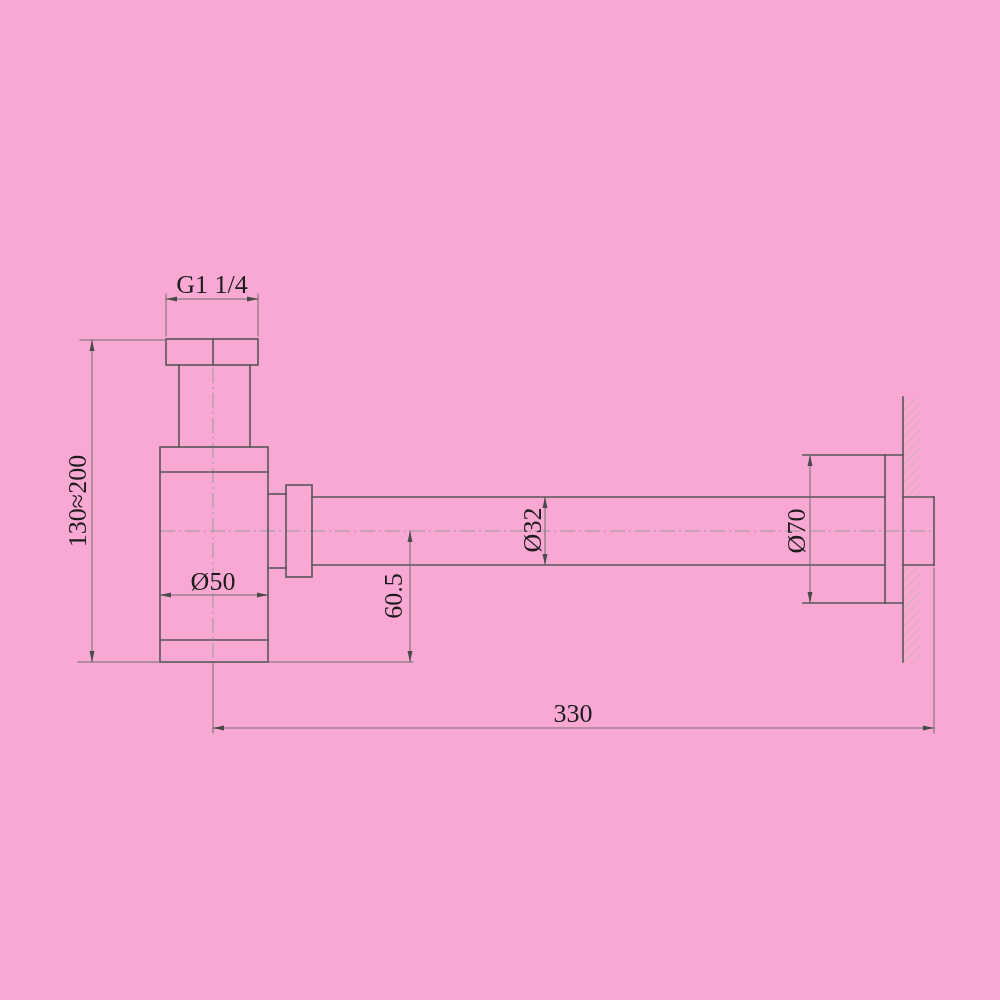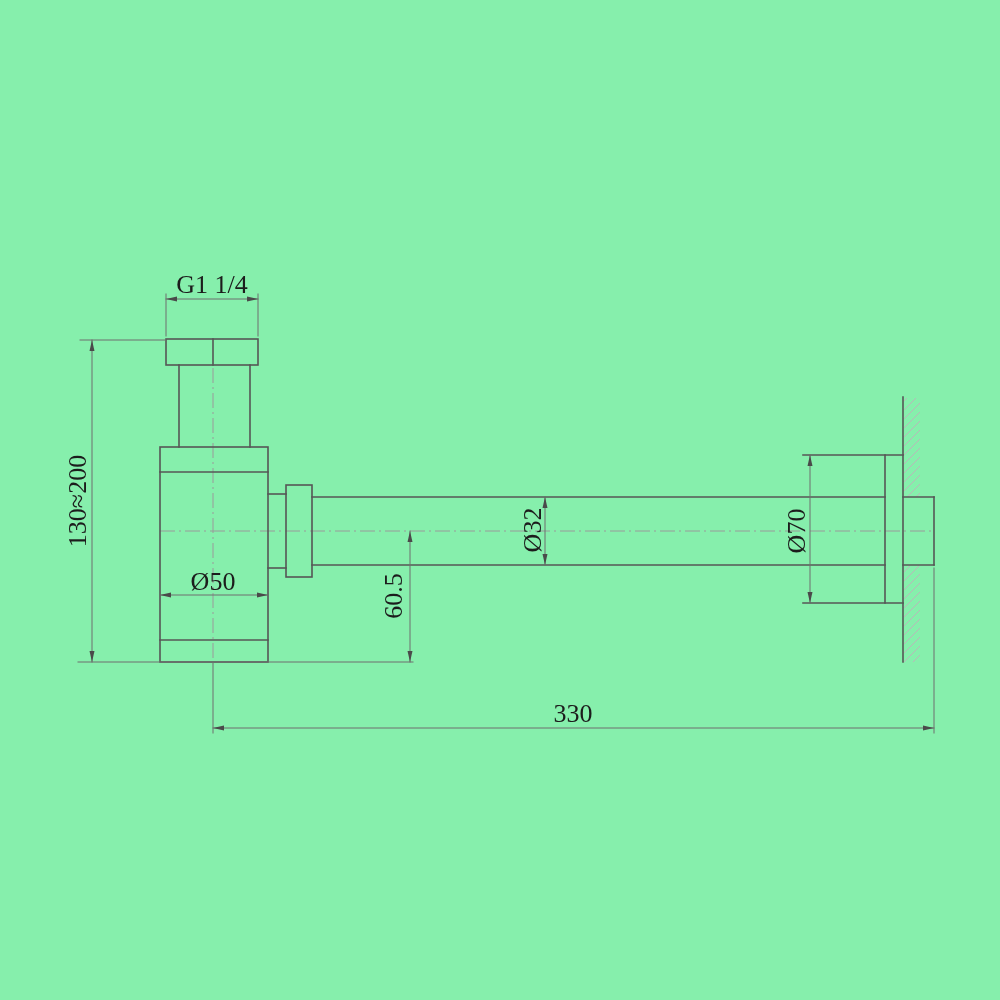--- a/index.html
+++ b/index.html
@@ -4,21 +4,21 @@
 <style>
   html, body {
     margin: 0;
     padding: 0;
     background: #ffffff;
   }
   .canvas {
     position: relative;
     width: 1000px;
     height: 1000px;
-    background: #86efac;
+    background: #f9a8d4;
     overflow: hidden;
   }
   svg text {
     font-family: "Liberation Serif", "DejaVu Serif", serif;
     font-size: 26px;
     fill: #1c1c1c;
   }
   .struct { stroke: #565656; stroke-width: 1.6; fill: none; stroke-linecap: square; }
   .dim    { stroke: #6e6e6e; stroke-width: 1;   fill: none; stroke-linecap: square; }
   .cline  { stroke: #9a9a9a; stroke-width: 1;   fill: none; stroke-dasharray: 15 4 2 4; }

